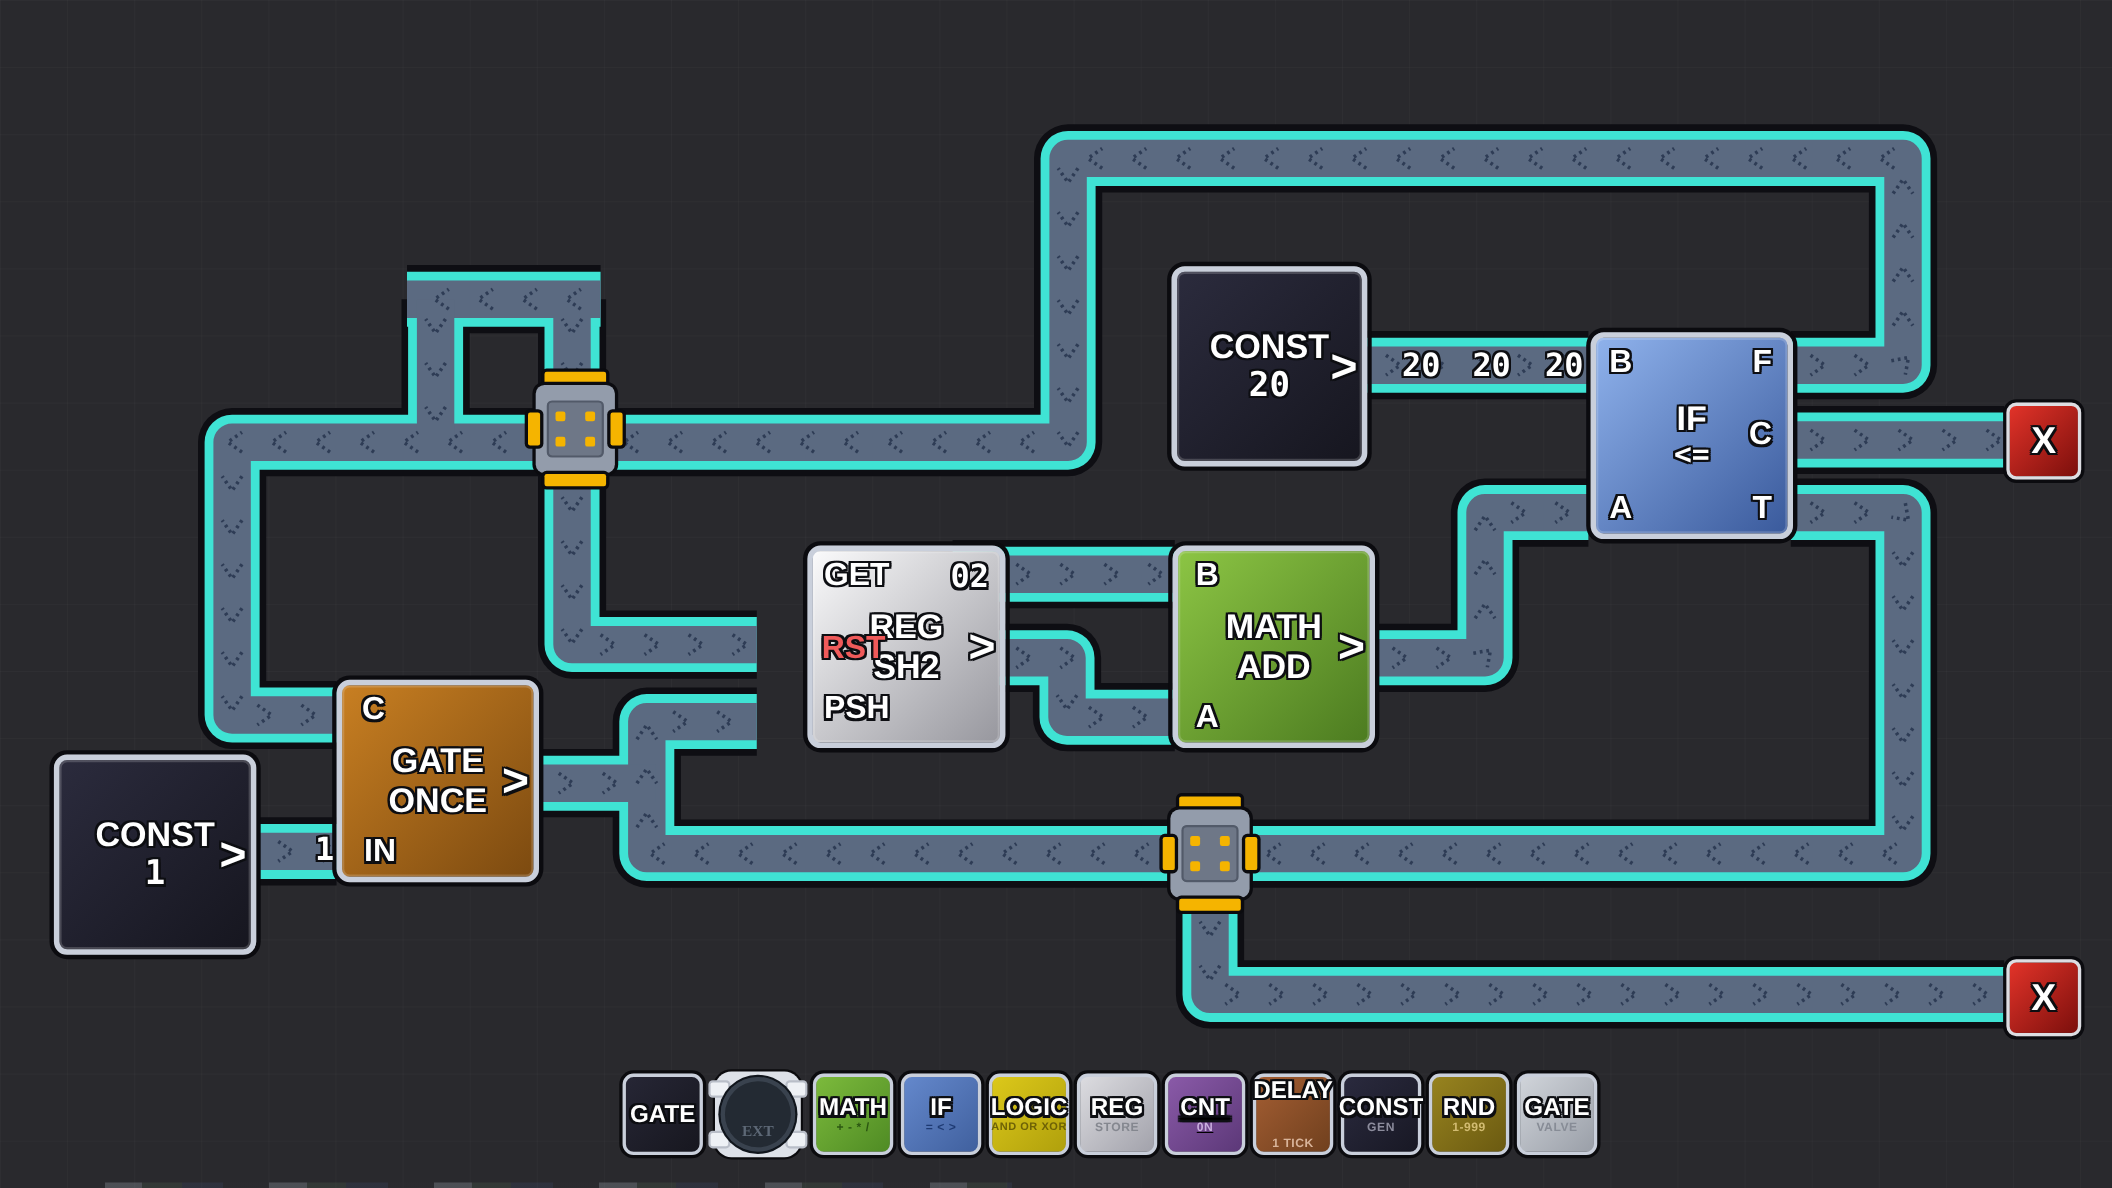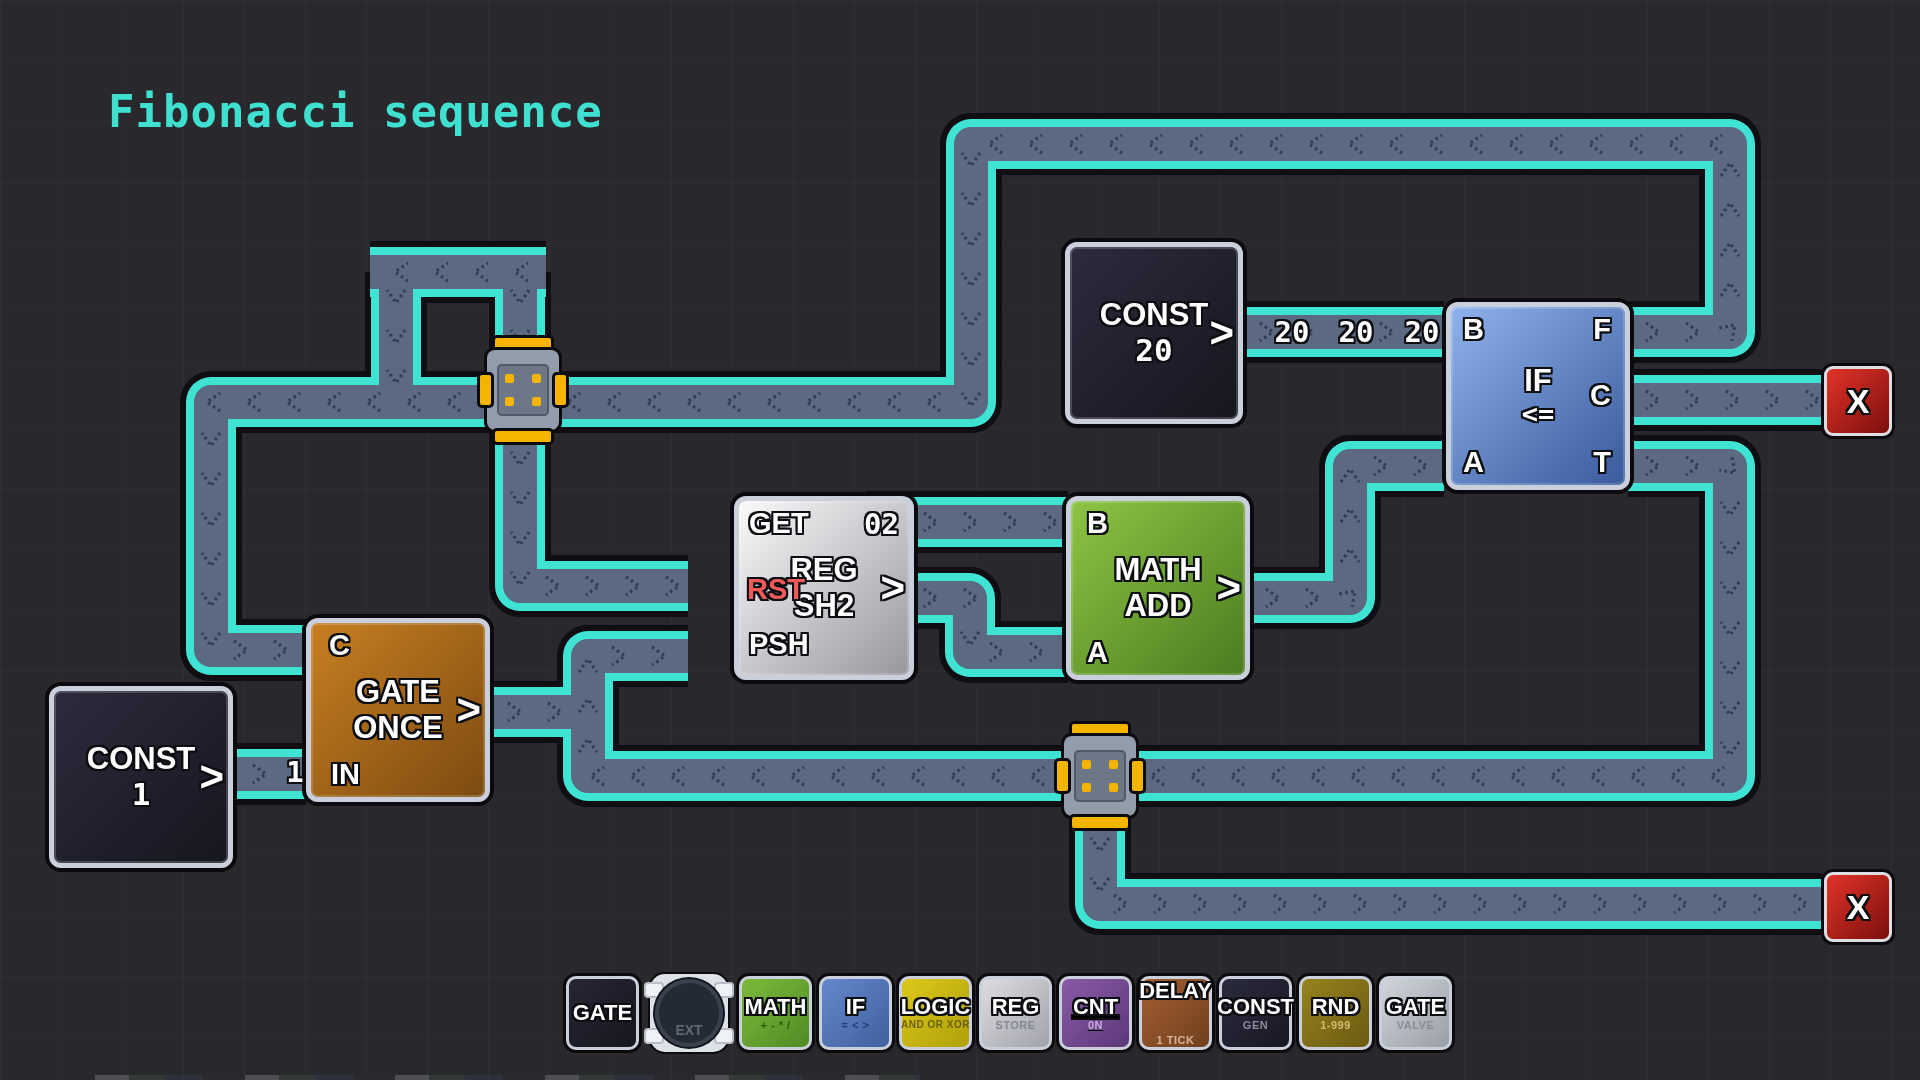--- a/index.html
+++ b/index.html
@@ -70,21 +70,21 @@
   .tb-cnt{background:linear-gradient(135deg,#8a5aa8,#5c3878);text-decoration:underline;}
   .tb-cnt .sub{color:#c9aede;}
   .tb-delay{background:linear-gradient(135deg,#a45e33,#70401e);justify-content:space-between;}
   .tb-delay .sub{color:#d9b49a;}
   .tb-const{background:linear-gradient(135deg,#2a2a3e,#181824);}
   .tb-const .sub{color:#8c8c9c;}
   .tb-rnd{background:linear-gradient(135deg,#97831f,#6b5a11);}
   .tb-rnd .sub{color:#d2bc72;}
   .tb-gate{background:linear-gradient(135deg,#d0d4da,#9a9fa8);}
   .tb-gate .sub{color:#878c96;}
-  .tb-ext{width:86px;height:82px;position:relative;border:none;box-shadow:none;background:none;}
+  .tb-ext{width:86px;height:82px;position:relative;border:none;box-shadow:none;background:none;font-family:Liberation Serif, serif;}
   .tb-ext .sq{position:absolute;left:4px;top:2px;width:78px;height:78px;background:#dde1e8;
     border-radius:15px;box-shadow:0 0 0 2px #0b0b0e;}
   .tb-ext .notch{position:absolute;width:16px;height:12px;background:#eef1f5;
     box-shadow:0 0 0 2px #b9bec8;border-radius:2px;}
   .tb-ext .circ{position:absolute;left:9px;top:7px;width:68px;height:68px;border-radius:50%;
     background:#232a33;box-shadow:inset 0 0 0 4px #39424e, 0 0 0 2px #10151c;
     display:flex;align-items:flex-end;justify-content:center;}
   .tb-ext .lab{color:#5d6876;font-weight:bold;font-size:14px;margin-bottom:9px;}
   .strip{position:absolute;left:95px;bottom:0;width:825px;height:5px;opacity:.45;
     background:repeating-linear-gradient(90deg,
@@ -311,21 +311,20 @@
       <path d="M-6,-9 L7,0 L-6,9" fill="none" stroke="#2e3c55" stroke-width="3.2" stroke-dasharray="2.5 3.5" transform="translate(1720,904) rotate(0)"></path>
       <path d="M-6,-9 L7,0 L-6,9" fill="none" stroke="#2e3c55" stroke-width="3.2" stroke-dasharray="2.5 3.5" transform="translate(1760,904) rotate(0)"></path>
       <path d="M-6,-9 L7,0 L-6,9" fill="none" stroke="#2e3c55" stroke-width="3.2" stroke-dasharray="2.5 3.5" transform="translate(1800,904) rotate(0)"></path>
       <path d="M-6,-9 L7,0 L-6,9" fill="none" stroke="#2e3c55" stroke-width="3.2" stroke-dasharray="2.5 3.5" transform="translate(1266,332) rotate(0)"></path>
       <path d="M-6,-9 L7,0 L-6,9" fill="none" stroke="#2e3c55" stroke-width="3.2" stroke-dasharray="2.5 3.5" transform="translate(1306,332) rotate(0)"></path>
       <path d="M-6,-9 L7,0 L-6,9" fill="none" stroke="#2e3c55" stroke-width="3.2" stroke-dasharray="2.5 3.5" transform="translate(1346,332) rotate(0)"></path>
       <path d="M-6,-9 L7,0 L-6,9" fill="none" stroke="#2e3c55" stroke-width="3.2" stroke-dasharray="2.5 3.5" transform="translate(1386,332) rotate(0)"></path>
       <path d="M-6,-9 L7,0 L-6,9" fill="none" stroke="#2e3c55" stroke-width="3.2" stroke-dasharray="2.5 3.5" transform="translate(1426,332) rotate(0)"></path>
     </svg>
 
-  <div class="title">Fibonacci sequence</div>
 
   <div class="ext" style="left:481px;top:338px;">
     <div class="bar" style="top:0;"></div>
     <div class="body"></div>
     <div class="tab" style="left:-1px;"></div>
     <div class="tab" style="right:-1px;"></div>
     <div class="panel"></div>
     <div class="dot" style="left:24px;top:36px;"></div>
       <div class="dot" style="right:24px;top:36px;"></div>
     <div class="dot" style="left:24px;bottom:36px;"></div>

